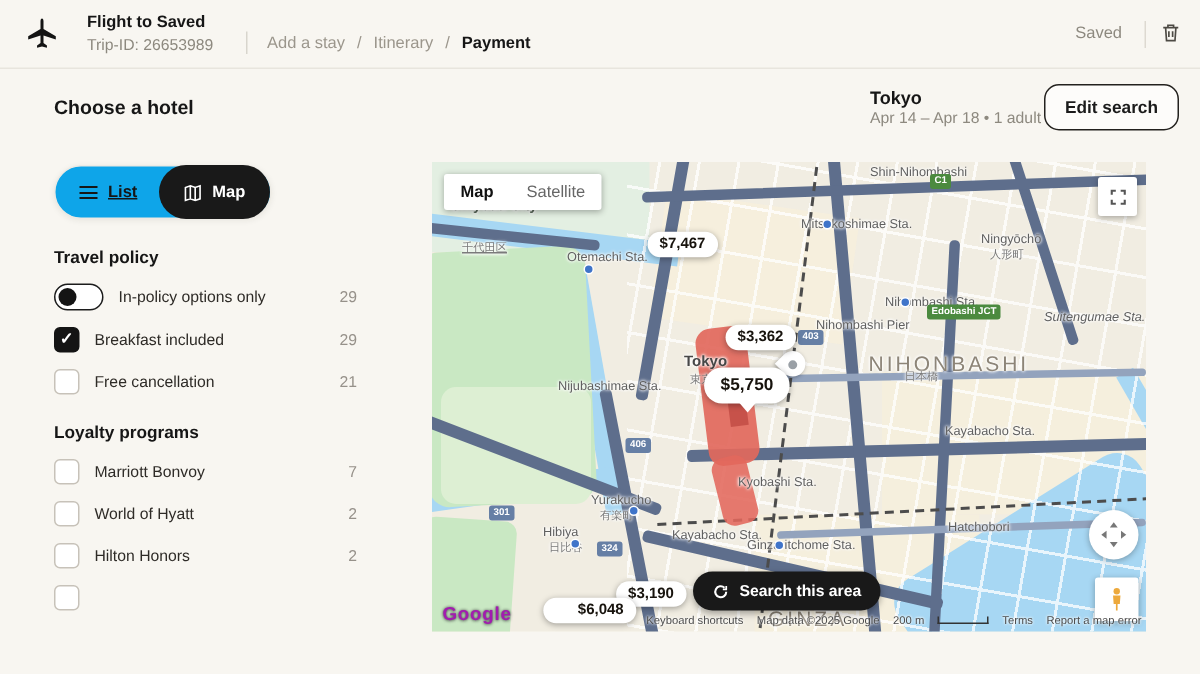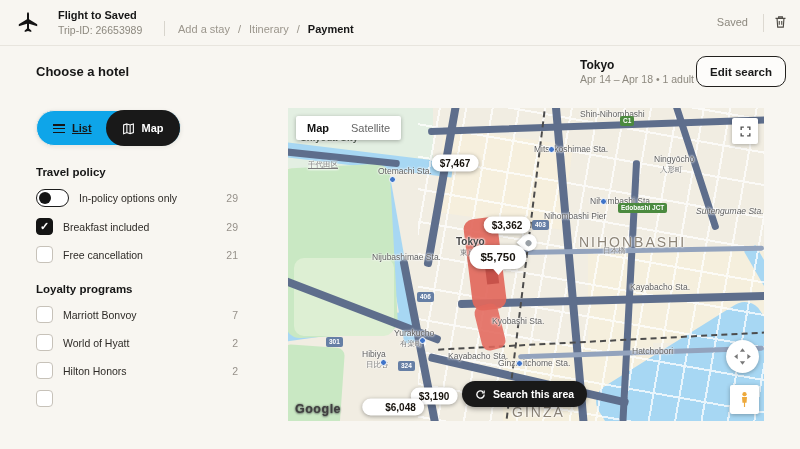--- a/index.html
+++ b/index.html
@@ -92,21 +92,21 @@
   .mapsat .ms-item.sel { font-weight:700; color:#111; }
   .fs-btn { position:absolute; right:6px; top:10px; width:26px; height:26px; background:#fff; border-radius:2px;
             box-shadow:0 1px 4px rgba(0,0,0,.3); display:flex; align-items:center; justify-content:center; z-index:8; cursor:pointer; }
   .pan-btn { position:absolute; right:5px; top:232px; width:33px; height:33px; border-radius:50%; background:#fff;
              box-shadow:0 1px 4px rgba(0,0,0,.3); display:flex; align-items:center; justify-content:center; z-index:8; cursor:pointer; }
   .pegman { position:absolute; right:5px; top:277px; width:29px; height:29px; background:#fff; border-radius:2px;
             box-shadow:0 1px 4px rgba(0,0,0,.3); display:flex; align-items:center; justify-content:center; z-index:8; cursor:pointer; }
   .search-area { position:absolute; left:174px; top:273px; height:26px; background:#191919; color:#fff;
                  border-radius:14px; display:flex; align-items:center; gap:7px; padding:0 13px;
                  font-size:10.5px; font-weight:600; z-index:9; box-shadow:0 2px 5px rgba(0,0,0,.35); cursor:pointer; }
-  .glogo { position:absolute; left:7px; bottom:5px; font-size:12.5px; font-weight:700; color:#404040; letter-spacing:.5px;
+  .glogo { position:absolute; left:7px; bottom:5px; font-size:12.5px; font-weight:700; color:#a21caf; letter-spacing:.5px;
            text-shadow:0 0 2px rgba(80,80,80,.9), 0 1px 2px rgba(60,64,67,.5); z-index:8; }
   .attr { position:absolute; right:3px; bottom:3px; display:flex; align-items:center; gap:9px;
           font-size:7.5px; color:#4c4c4c; z-index:8; text-shadow:0 0 2px #fff,0 0 2px #fff; }
   .scalebar { width:34px; height:5px; border:1px solid #333; border-top:none; }
 </style>
 </head>
 <body>
 
 <div class="topbar">
   <span class="plane-ic">
@@ -274,20 +274,28 @@
   <div class="search-area">
     <span style="display:flex">
       <svg width="11" height="11" viewBox="0 0 24 24" fill="none" stroke="#fff" stroke-width="3">
           <path d="M20 12a8 8 0 1 1-2.6-5.9"></path>
           <path d="M20 3.5v5h-5" stroke-width="2.5"></path>
         </svg>
     </span>
     <span>Search this area</span>
   </div>
   <div class="glogo">Google</div>
+  <div class="attr">
+    <span>Keyboard shortcuts</span>
+    <span>Map data ©2025 Google</span>
+    <span>200 m</span>
+    <span class="scalebar"></span>
+    <span>Terms</span>
+    <span>Report a map error</span>
+  </div>
 <span class="mlabel area" style="left: 12px; top: 24px;">Chiyoda City</span>
     <span class="mlabel jp" style="left: 20px; top: 52px; text-decoration: underline;">千代田区</span>
     <span class="mlabel sta" style="left: 292px; top: 1px;">Shin-Nihombashi</span>
     <span class="mlabel sta" style="left: 246px; top: 36px;">Mitsukoshimae Sta.</span>
     <span class="mlabel sta" style="left: 366px; top: 46px;">Ningyōchō</span>
     <span class="mlabel jp" style="left: 372px; top: 57px;">人形町</span>
     <span class="mlabel sta" style="left: 90px; top: 58px; text-align: center;">Otemachi Sta.</span>
     <span class="mlabel sta" style="left: 256px; top: 76px; margin-top: 27px;">Nihombashi Pier</span>
     <span class="mlabel sta" style="left: 302px; top: 88px;">Nihombashi Sta.</span>
     <span class="mlabel sta" style="left: 408px; top: 98px; font-style: italic;">Suitengumae Sta.</span>

